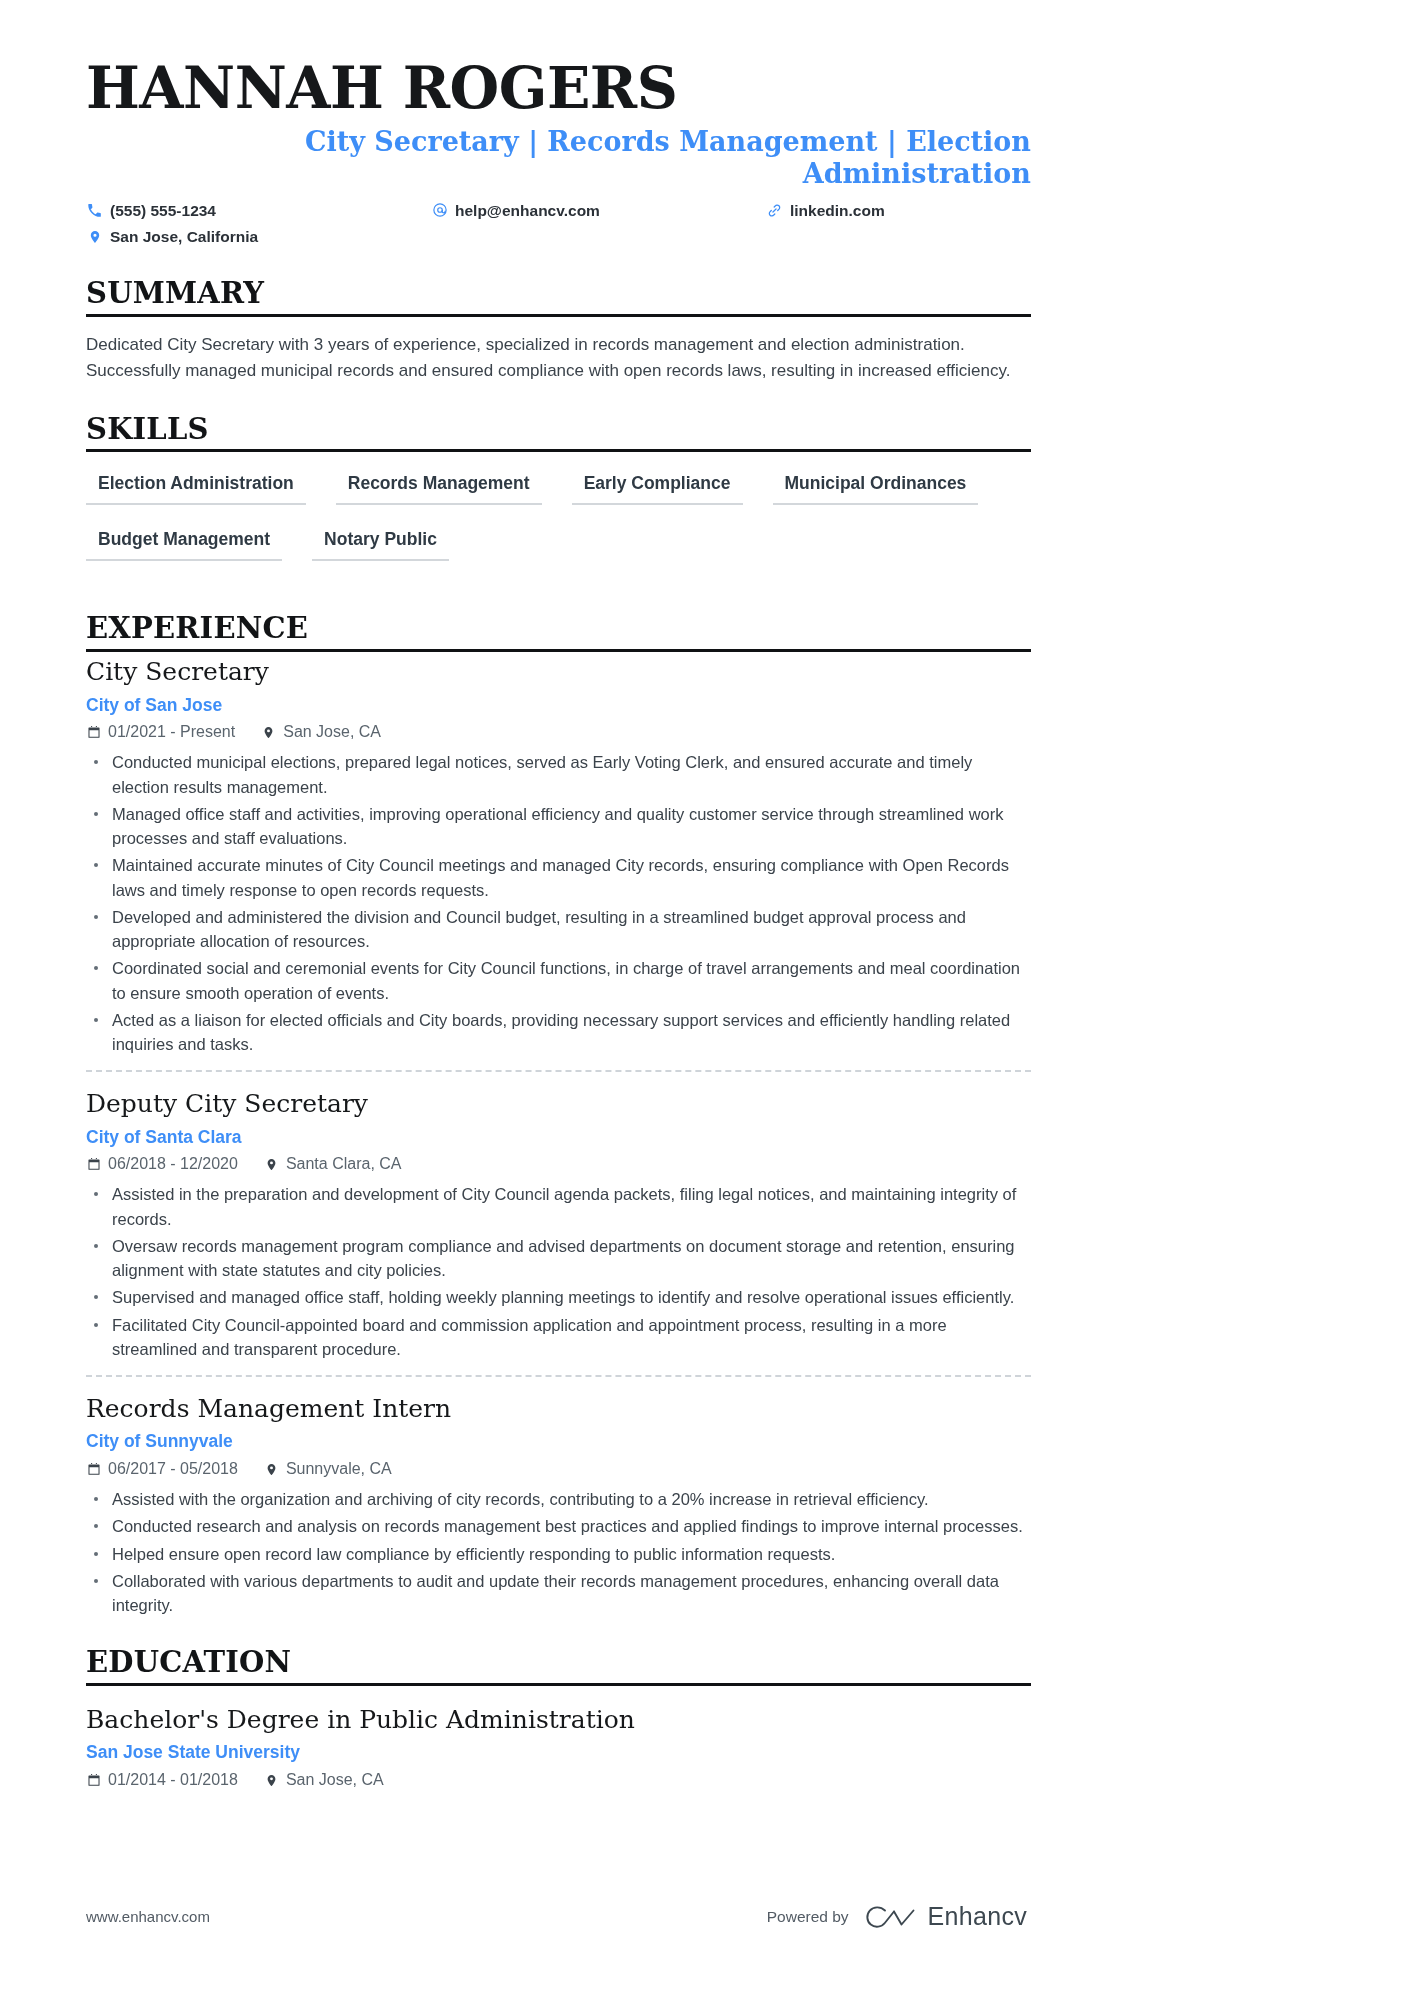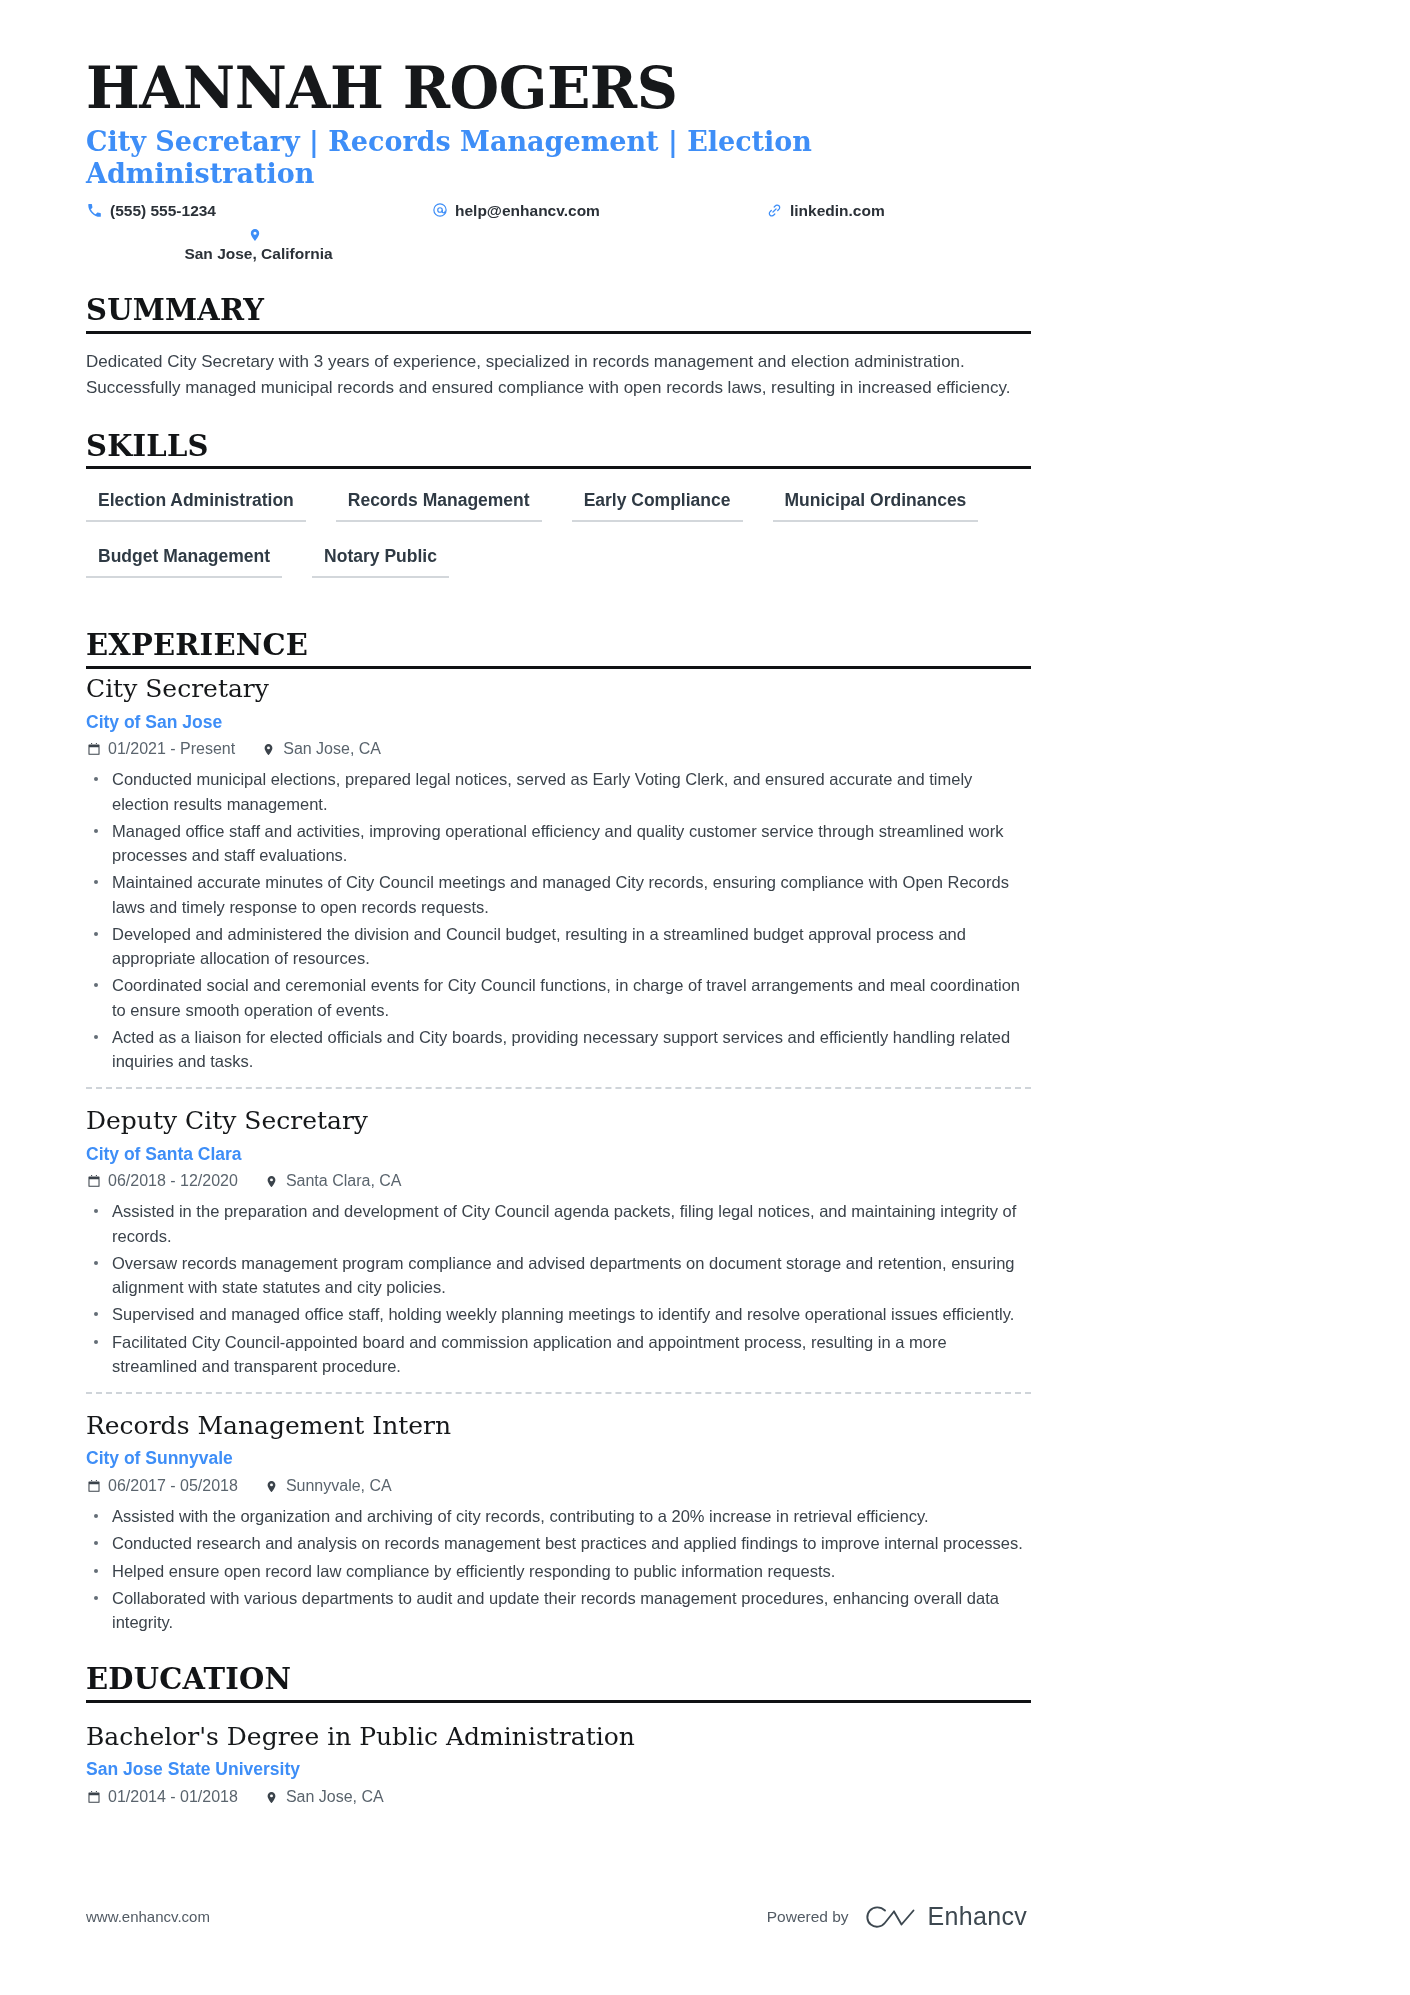--- a/index.html
+++ b/index.html
@@ -35,20 +35,21 @@
     text-transform: uppercase;
   }
 
   .headline {
     font-family: "DejaVu Serif", "Liberation Serif", serif;
     font-weight: 700;
     font-size: 27px;
     color: #3e8ef7;
     margin-top: 8px;
     line-height: 1.2;
+    text-align: right;
   }
 
   .contact-rows {
     margin-top: 9px;
   }
   .contact-row {
     display: flex;
     align-items: flex-start;
     margin-bottom: 5px;
   }
@@ -67,21 +68,21 @@
     width: 17px;
     height: 17px;
     margin-right: 7px;
     color: #3e8ef7;
     flex: 0 0 auto;
   }
   .contact-item .ico svg { display:block; }
   .ci-phone   { width: 345px; }
   .ci-email   { width: 335px; }
   .ci-link    { width: auto; }
-  .ci-loc     { width: 345px; flex-direction: column; }
+  .ci-loc     { width: 345px; }
 
   
   .section { margin-top: 30px; }
 
   .section-title {
     font-family: "DejaVu Serif", "Liberation Serif", serif;
     font-weight: 700;
     font-size: 29px;
     letter-spacing: 0.2px;
     color: #121416;

